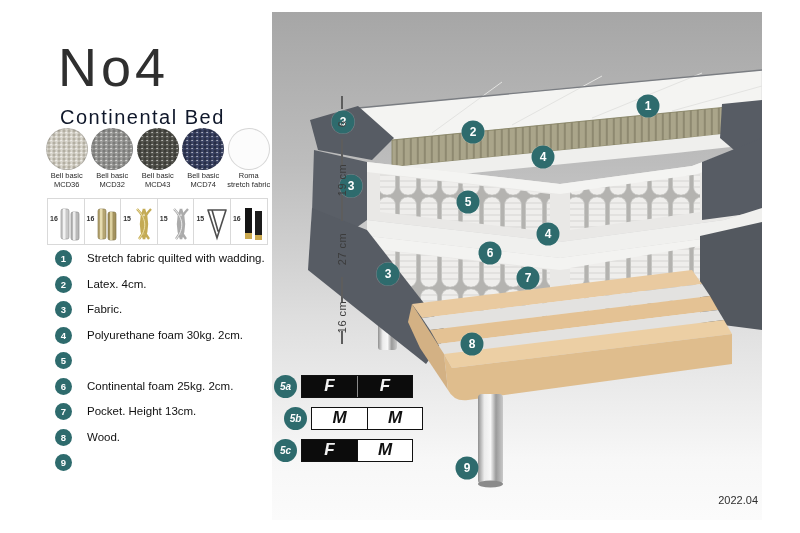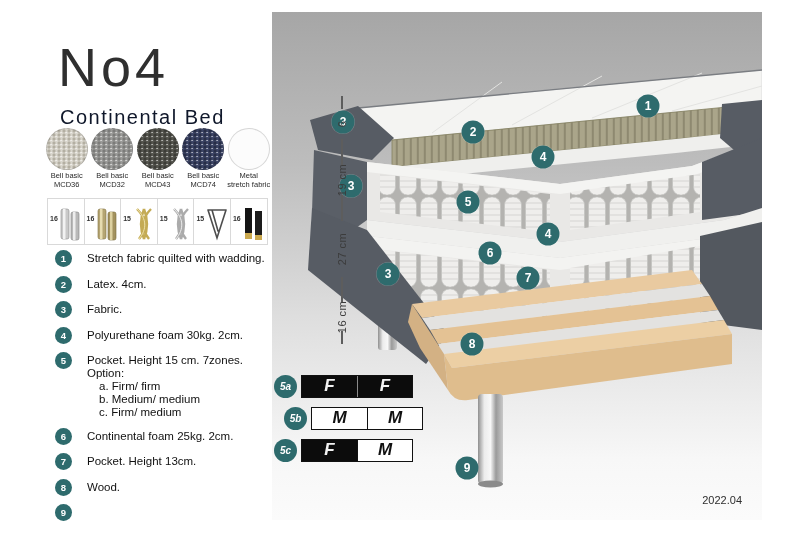--- a/index.html
+++ b/index.html
@@ -53,21 +53,21 @@
   .firm-row { display:flex; align-items:center; margin-bottom:9px; height:23px; }
   .firm-badge { width:23px; height:23px; border-radius:50%; color:#fff; font-size:10px;
     font-weight:bold; text-align:center; line-height:23px; margin-right:4px; }
   .firm-box { display:flex; width:112px; height:23px; border:1.5px solid #111; background:#fff; }
   .firm-cell { flex:1 1 50%; text-align:center; font-size:17px; font-weight:600;
     line-height:20px; color:#111; background:#fff; }
   .firm-cell.dark { background:#0c0c0c; color:#f2f2f2; }
   .firm-cell + .firm-cell { border-left:1px solid #111; }
   .firm-cell.dark + .firm-cell.dark { border-left:1px solid #8a8a8a; }
 
-  #version { position:absolute; right:20px; bottom:14px; font-size:11px; color:#2e2e2e; }
+  #version { position:absolute; right:4px; bottom:14px; font-size:11px; color:#2e2e2e; }
 </style>
 </head>
 <body>
 
 <div id="stage">
 
   <div id="left-col">
     <div id="title">No4</div>
     <div id="subtitle">Continental Bed</div>
     <div id="fabrics">
@@ -95,21 +95,21 @@
         <div class="fabric">
           <div class="fabric-circle" style="background: radial-gradient(circle at 2px 2px, rgb(40, 46, 71) 1.3px, transparent 1.8px) 0% 0% / 5px 4px, radial-gradient(circle at 4.5px 4px, rgba(255, 255, 255, 0.55) 1px, transparent 1.5px) 0% 0% / 5px 4px rgb(61, 69, 102);"></div>
           <div class="fabric-label">
             <div>Bell basic</div>
             <div>MCD74</div>
           </div>
         </div>
         <div class="fabric">
           <div class="fabric-circle" style="background: rgb(252, 252, 252);"></div>
           <div class="fabric-label">
-            <div>Metal</div>
+            <div>Roma</div>
             <div>stretch fabric</div>
           </div>
         </div>
       </div>
     <div id="legs">
         <div class="leg-cell">
           <span class="leg-num">16</span>
           <span class="leg-glyph"><svg width="26" height="36">
               <rect x="3" y="4" width="8" height="30" rx="2" fill="#c9c9c9" stroke="#8a8a8a" stroke-width="0.6"></rect>
               <rect x="5" y="4" width="2.5" height="30" fill="#f2f2f2"></rect>
@@ -176,26 +176,20 @@
           </div>
         </div>
         <div class="feature">
           <div class="feature-badge" style="background: rgb(46, 107, 109);">4</div>
           <div class="feature-body">
             <div>Polyurethane foam 30kg. 2cm.</div>
           </div>
         </div>
         <div class="feature">
           <div class="feature-badge" style="background: rgb(46, 107, 109);">5</div>
-          <div class="feature-body">
-            <div>Pocket. Height 15 cm. 7zones. Option:</div>
-            <div class="feature-opt">a. Firm/ firm</div>
-            <div class="feature-opt">b. Medium/ medium</div>
-            <div class="feature-opt">c. Firm/ medium</div>
-          </div>
         </div>
         <div class="feature">
           <div class="feature-badge" style="background: rgb(46, 107, 109);">6</div>
           <div class="feature-body">
             <div>Continental foam 25kg. 2cm.</div>
           </div>
         </div>
         <div class="feature">
           <div class="feature-badge" style="background: rgb(46, 107, 109);">7</div>
           <div class="feature-body">

